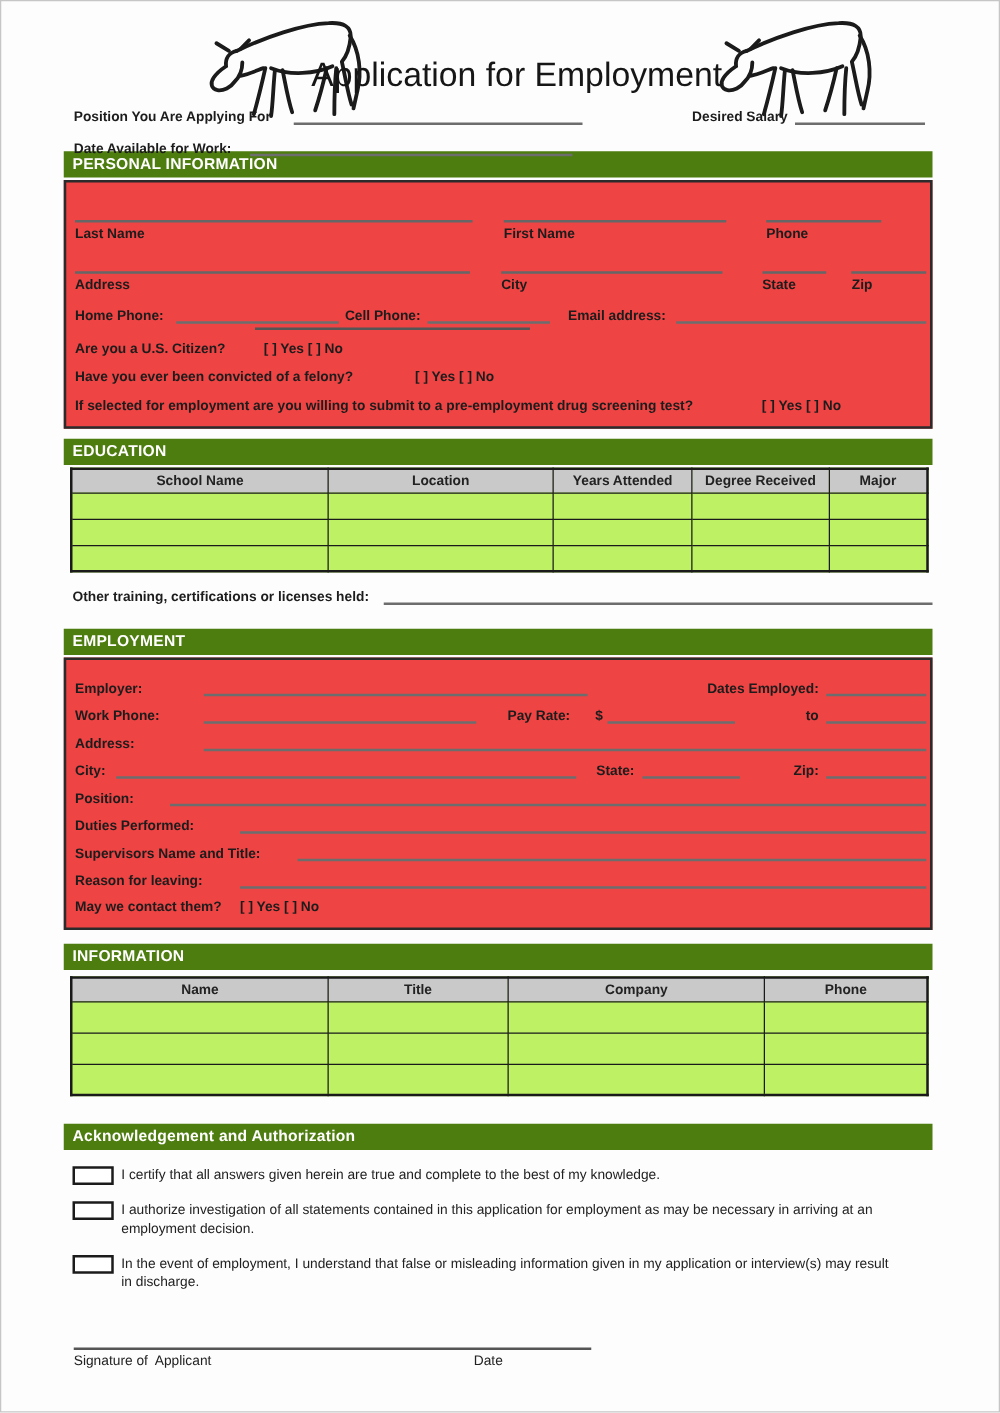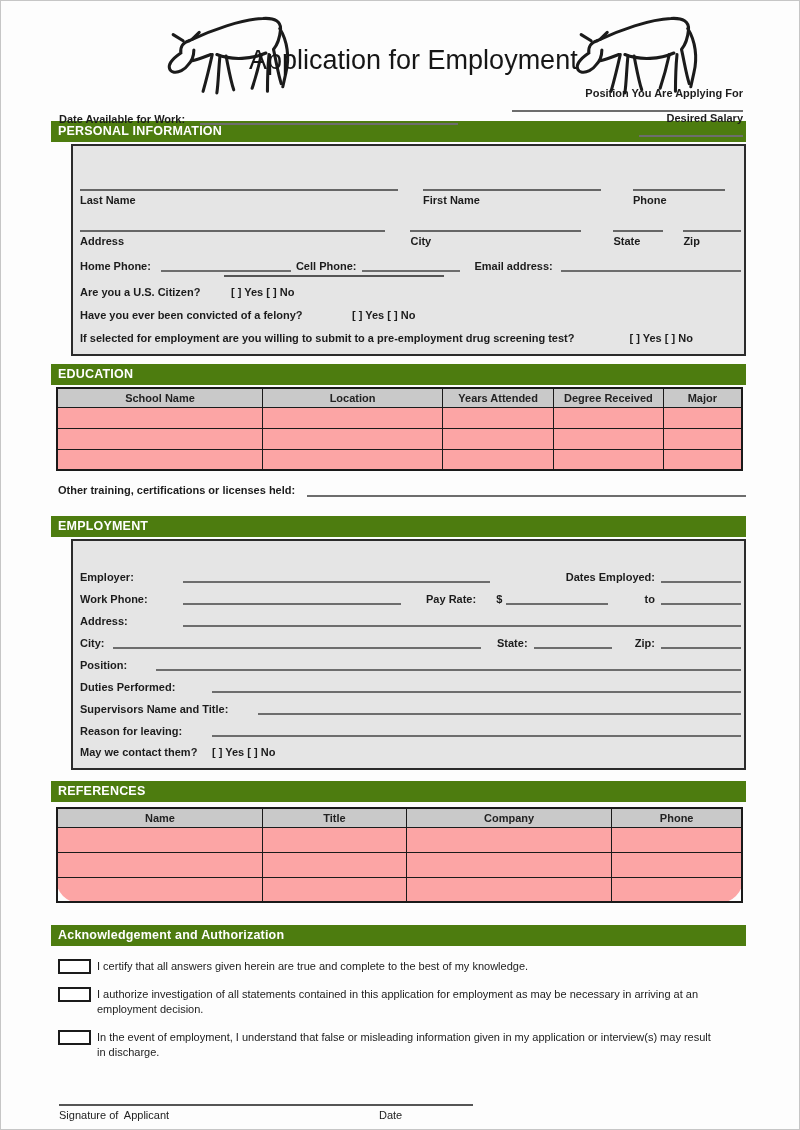--- a/index.html
+++ b/index.html
@@ -14,53 +14,53 @@
   .content { margin-left:50px; width:695px; }
 
   
   .header { position:relative; height:120px; }
   .cow { position:absolute; top:6px; width:154px; height:92px; }
   .cow-left  { left:95px; }
   .cow-right { left:503px; }
   .cow svg { width:100%; height:100%; }
   .app-title { position:absolute; left:198px; top:44px; font-size:27px; font-weight:400; color:#161616; white-space:nowrap; }
   .hdr-row { position:absolute; left:8px; right:3px; display:flex; align-items:flex-end; font-size:11px; font-weight:bold; }
-  .pos-row  { top:86px;flex-direction:column; }
+  .pos-row  { top:86px; }
   .date-row { top:111px; }
   .w-line { border-bottom:2px solid #6d6d6d; height:13px; flex:none; }
   .w-line.grow { flex:1; }
 
   
   .section-bar {
     background:#4d7c0f; color:#ffffff; font-weight:bold; font-size:12.5px;
     padding:3px 0 4px 7px; letter-spacing:.2px;
   }
-  .box { border:2px solid #2b2b2b; margin-top:2px; background:#e5e5e5; padding:29px 3px 10px 7px;margin-left:20px; }
+  .box { border:2px solid #2b2b2b; margin-top:2px; background:#ef4444; padding:16px 3px 10px 7px; }
 
   
   .pf-row { display:flex; }
   .pf { display:flex; flex-direction:column; }
   .pf .pline { height:16px; border-bottom:2px solid #666; }
   .pf .plbl { font-weight:bold; font-size:11px; margin-top:3px; }
   .inline-row { display:flex; align-items:flex-end; font-size:11px; font-weight:bold; margin-top:12px; }
   .ssn-line { margin-left:144px; width:220px; border-bottom:2px solid #555; margin-top:3px; }
   .q-row { display:flex; font-size:11px; font-weight:bold; margin-top:9px; }
   .yesno { white-space:pre; font-weight:bold; }
 
   
-  table.grid { border-collapse:collapse; width:687px; margin-left:5px; table-layout:fixed; background:#fca5a5; }
+  table.grid { border-collapse:collapse; width:687px; margin-left:5px; table-layout:fixed; background:#bef264; }
   table.grid th {
     background:#c9c9c9; border:1px solid #1a1a1a; font-size:11px; font-weight:bold;
     height:19px; text-align:center; color:#222;
   }
   table.grid td { border:1px solid #1a1a1a; height:21px; }
   table.grid { border:2px solid #1a1a1a; }
   table.refs td { height:25px; }
 
-  .other-row { display:flex; align-items:flex-start; font-size:11px; font-weight:bold; margin-top:13px; padding-left:7px; }
+  .other-row { display:flex; align-items:center; font-size:11px; font-weight:bold; margin-top:13px; padding-left:7px; }
 
   
   .e-row { display:flex; align-items:flex-end; font-size:11px; font-weight:bold; margin-top:9px; }
   .e-row:first-child { margin-top:0; }
   .push { margin-left:auto; }
 
   
   .ack-item { display:flex; align-items:flex-start; margin-top:13px; padding-left:7px; }
   .ack-box { width:33px; height:15px; border:2px solid #1b1b1b; flex:none; margin-right:6px; background:#fff; }
   .ack-text { font-size:11px; line-height:15px; max-width:622px; color:#222; }
@@ -278,22 +278,22 @@
       <div class="e-row">
         <span style="width:132px;">Reason for leaving:</span>
         <span class="w-line grow"></span>
       </div>
       <div class="e-row">
         <span style="width:132px;">May we contact them?</span>
         <span class="yesno">[ ] Yes [ ] No</span>
       </div>
     </div>
 
-    <div class="section-bar" style="margin-top:11px;">REFERENCES</div>
-    <table class="grid refs" style="margin-top:5px;border-radius:24px;">
+    <div class="section-bar" style="margin-top:11px;">INFORMATION</div>
+    <table class="grid refs" style="margin-top:5px;">
       <colgroup>
         <col style="width:30%">
           <col style="width:21%">
           <col style="width:30%">
           <col style="width:19%">
       </colgroup>
       <thead>
         <tr>
           <th>Name</th>
           <th>Title</th>

